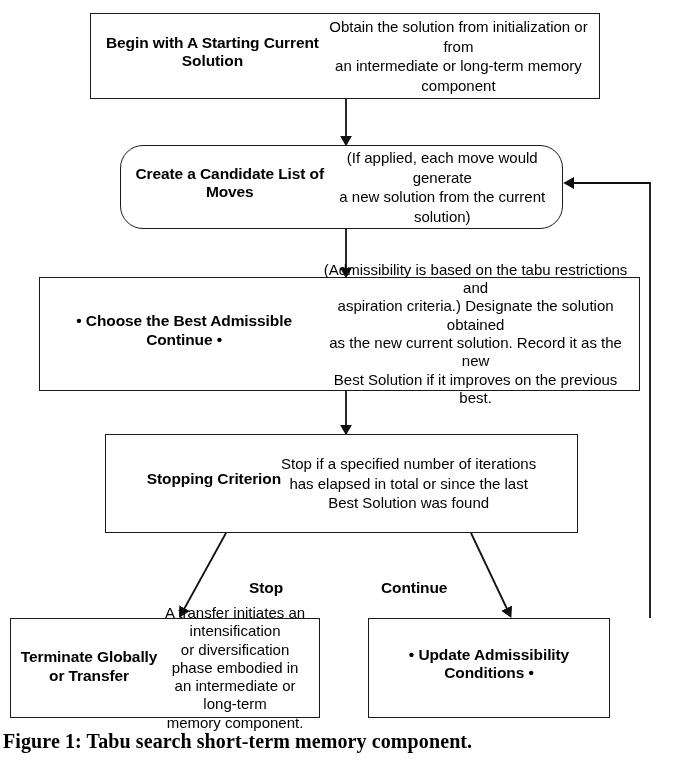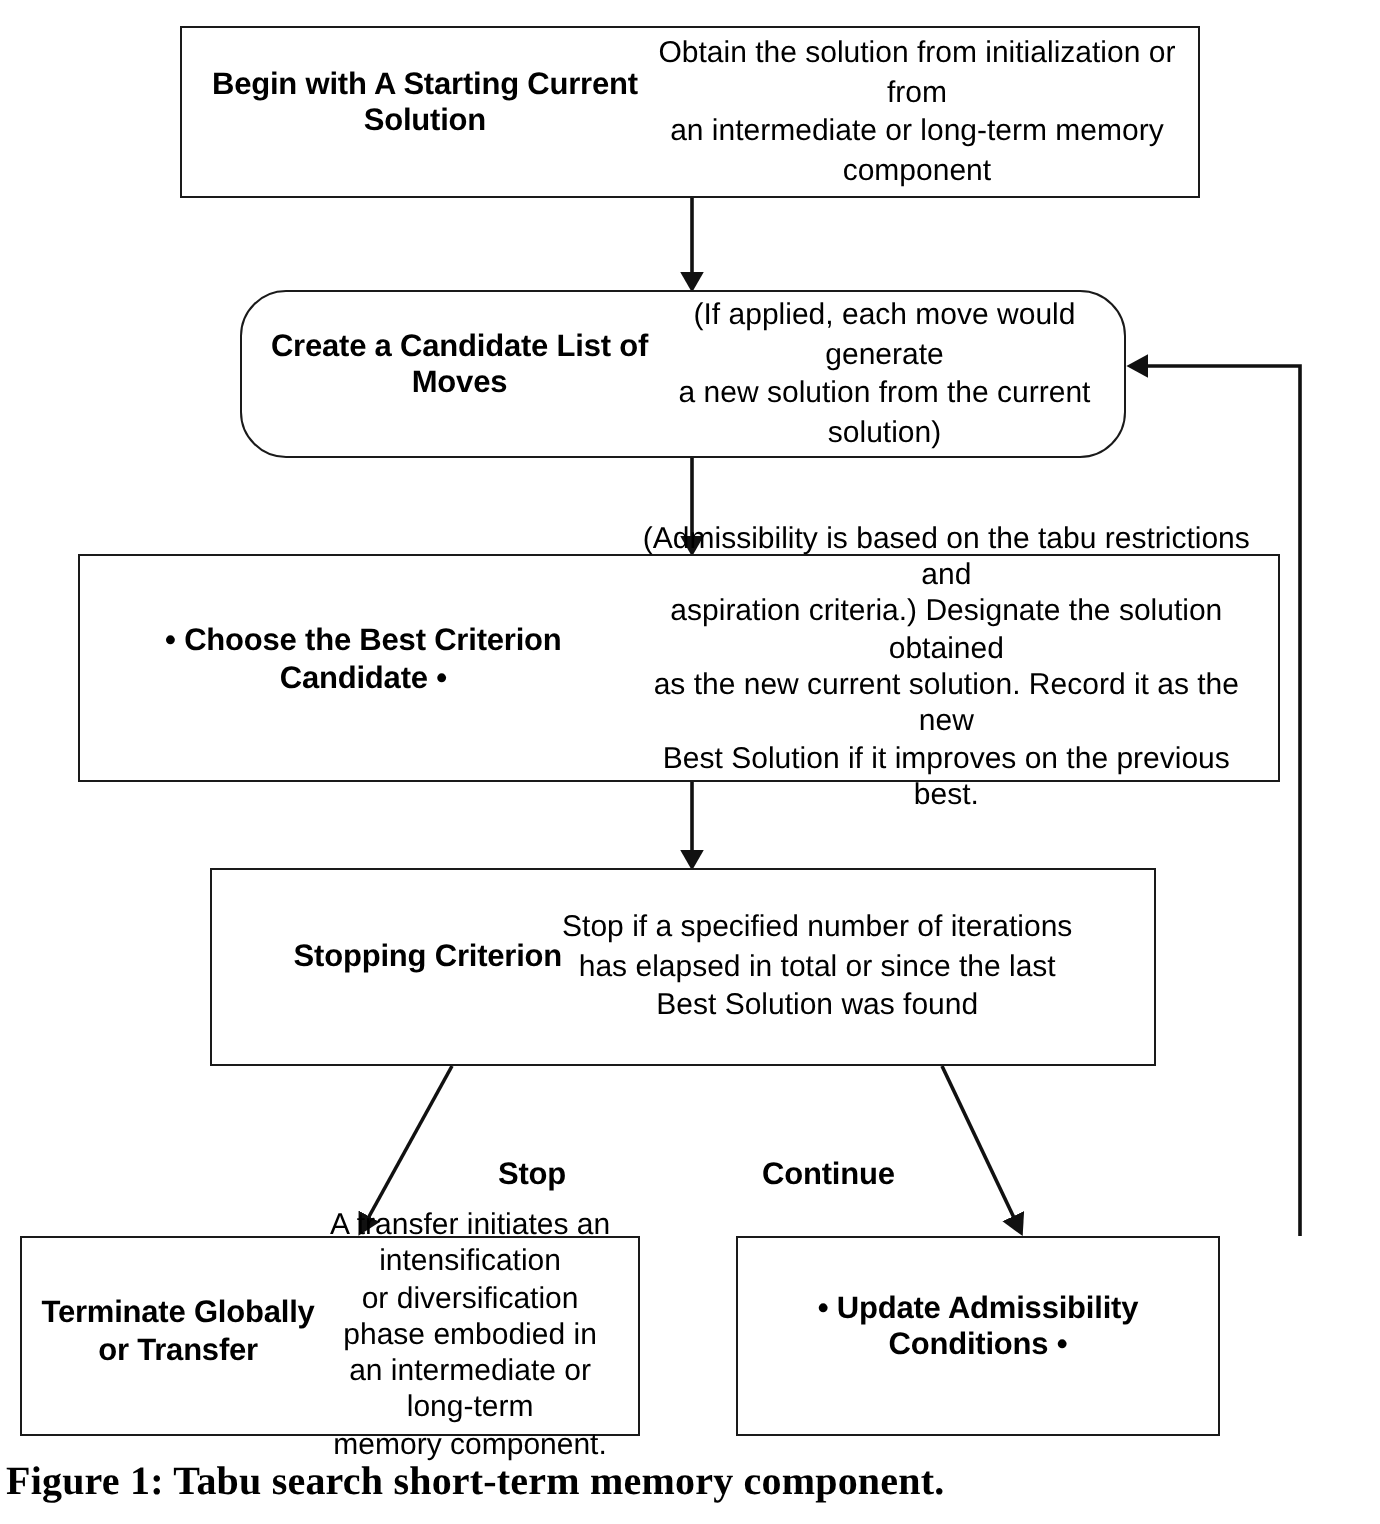--- a/index.html
+++ b/index.html
@@ -122,21 +122,21 @@
 an intermediate or long-term memory component</div>
 </div>
 
 <div class="node" id="node-candidate">
   <div class="title">Create a Candidate List of Moves</div>
   <div class="body">(If applied, each move would generate
 a new solution from the current solution)</div>
 </div>
 
 <div class="node" id="node-choose">
-  <div class="title">• Choose the Best Criterion Candidate •</div>
+  <div class="title">• Choose the Best Admissible Continue •</div>
   <div class="body">(Admissibility is based on the tabu restrictions and
 aspiration criteria.) Designate the solution obtained
 as the new current solution. Record it as the new
 Best Solution if it improves on the previous best.</div>
 </div>
 
 <div class="node" id="node-stopping">
   <div class="title">Stopping Criterion</div>
   <div class="body">Stop if a specified number of iterations
 has elapsed in total or since the last

